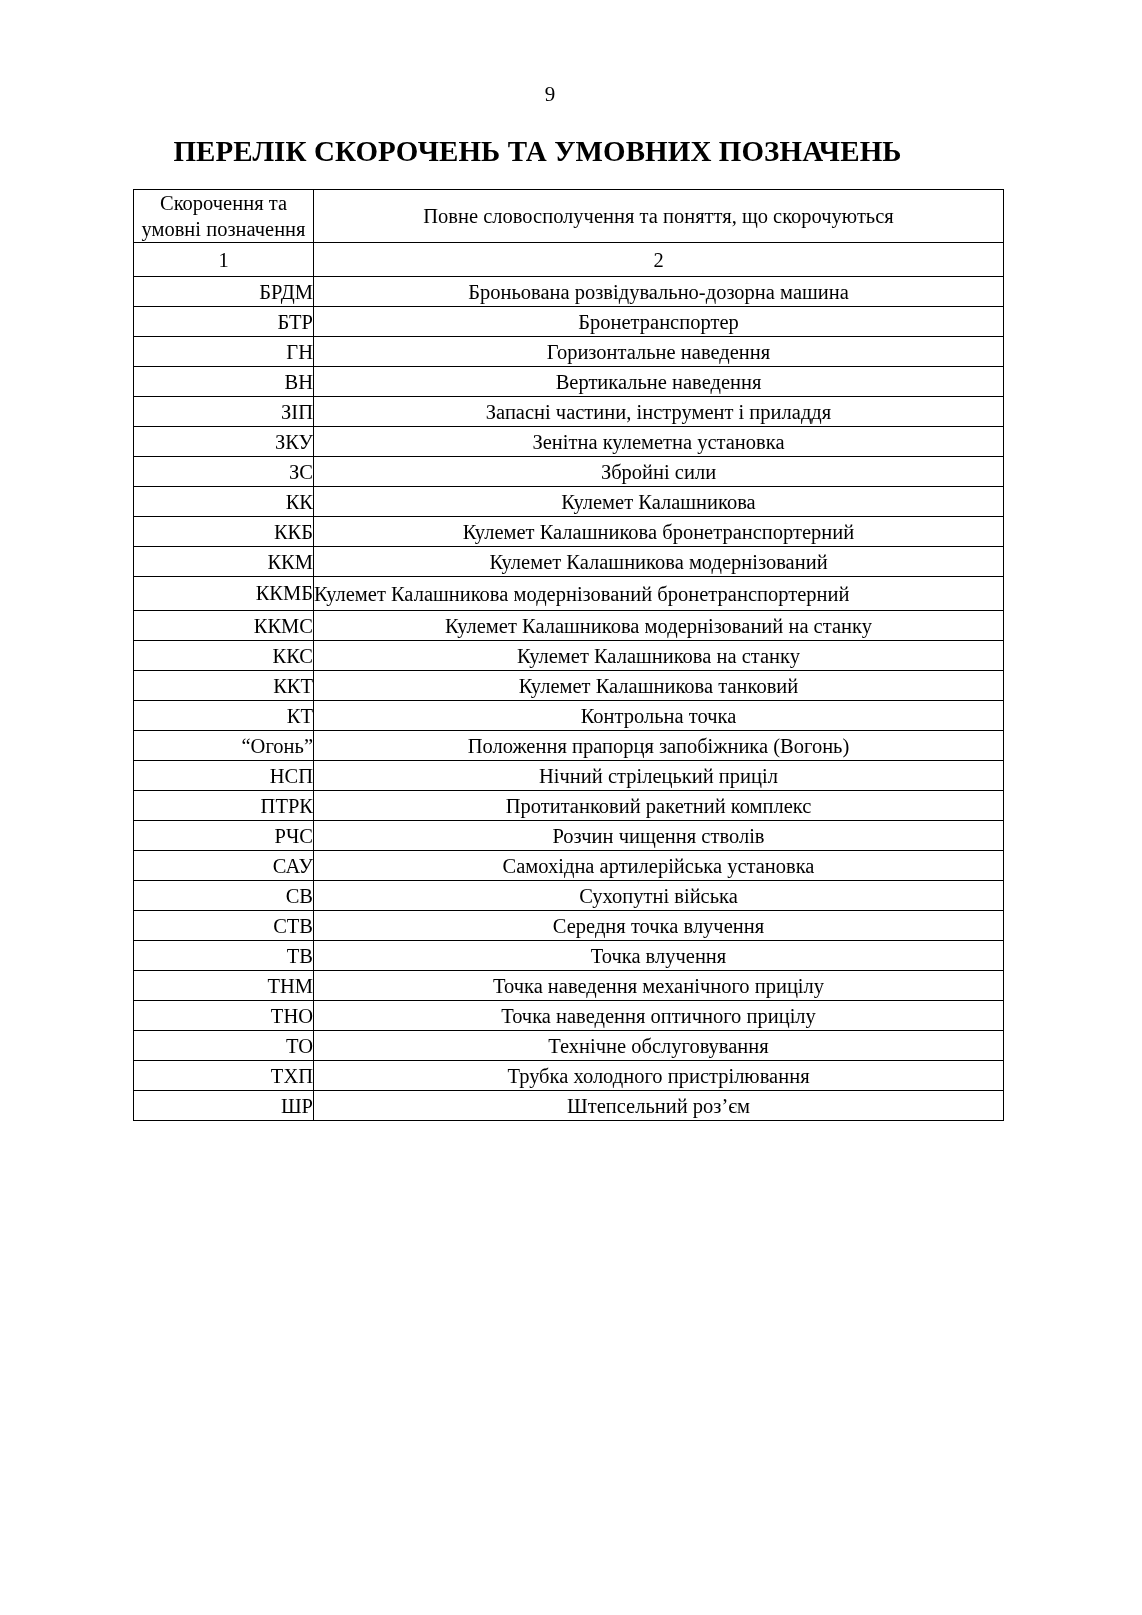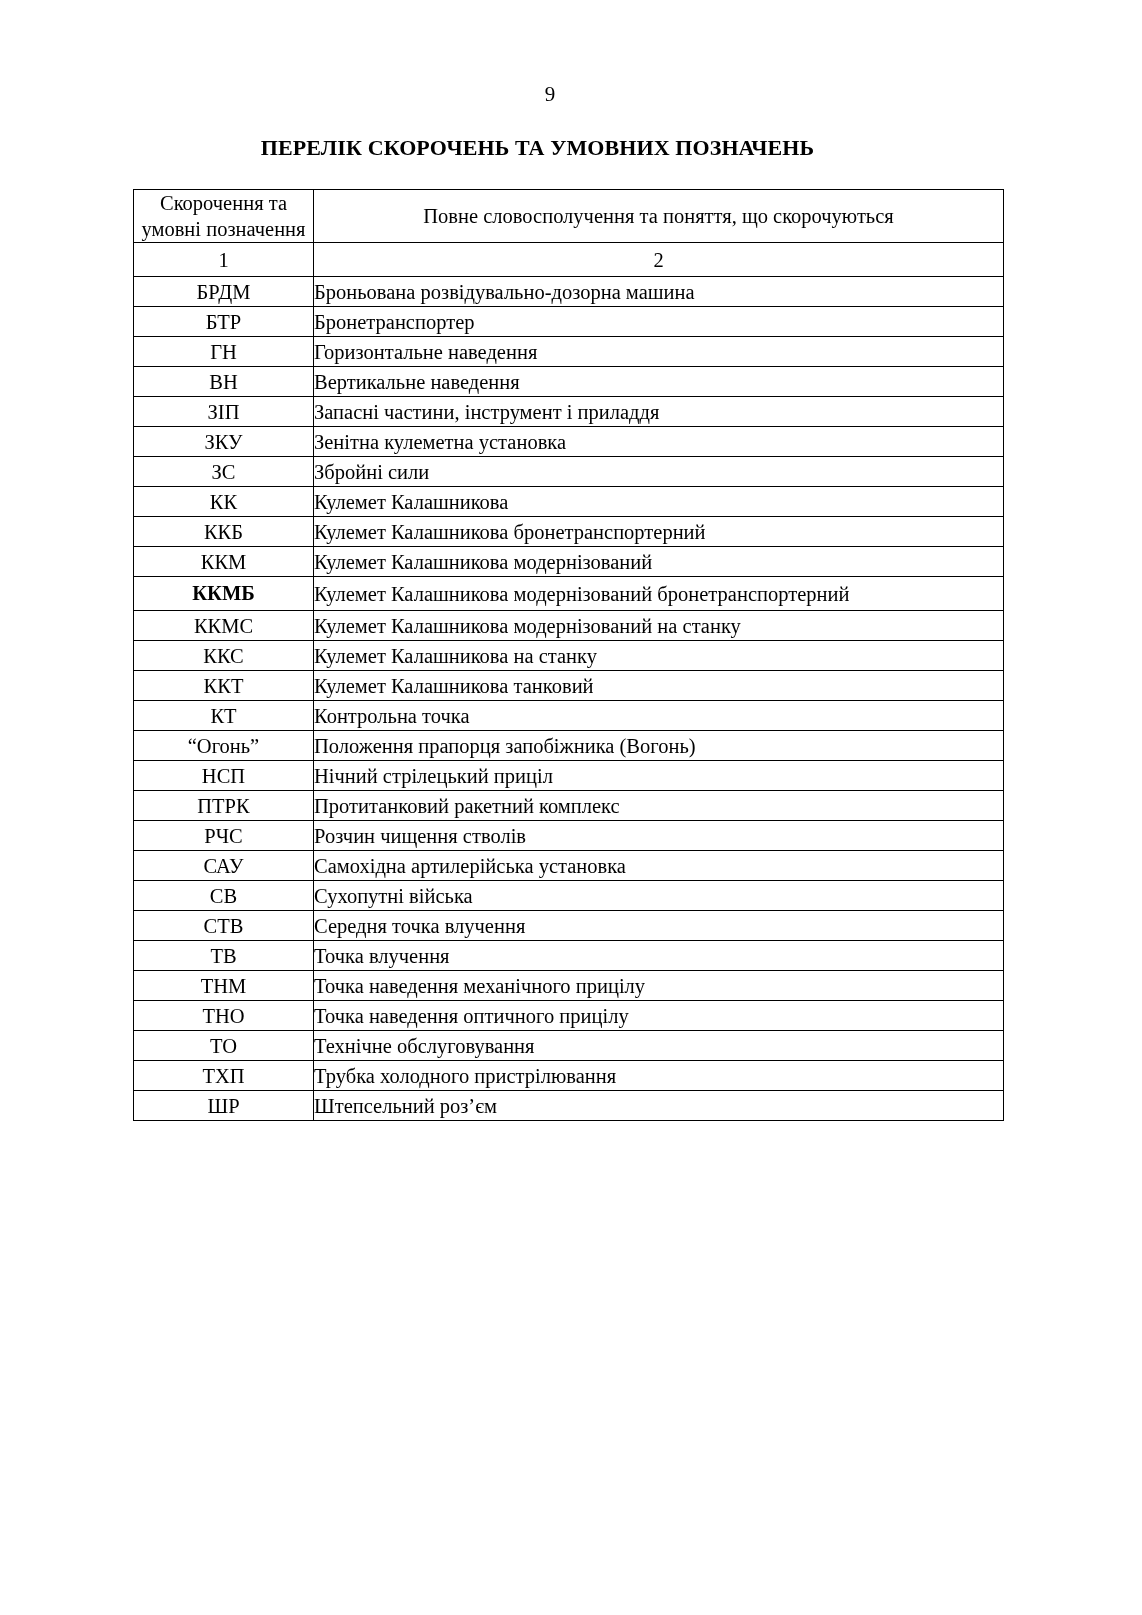--- a/index.html
+++ b/index.html
@@ -35,21 +35,21 @@
     letter-spacing: 0.2px;
   }
 
   
   .doc-title {
     position: absolute;
     top: 136px;
     left: 0;
     width: 1075px;
     text-align: center;
-    font-size: 22px;
+    font-size: 29px;
     font-weight: bold;
     letter-spacing: 0.1px;
     line-height: 1.1;
     white-space: nowrap;
   }
 
   
   .abbrev-table {
     position: absolute;
     top: 189px;
@@ -85,39 +85,39 @@
 
   
   .num-cell {
     text-align: center;
     height: 33px;
     padding: 2px 0 4px 0;
   }
 
   
   .cell-abbrev {
-    text-align: center;
+    text-align: right;
     padding: 3px 6px 5px 10px;
     height: 29px;
   }
   .cell-full {
-    text-align: left;
+    text-align: center;
     padding: 3px 10px 5px 12px;
     height: 29px;
   }
   .cell-full.justify {
     text-align: justify;
     text-align-last: left;
     padding-right: 20px;
     line-height: 1.3;
   }
   .cell-full.justify > span {
     display: block;
   }
-  .cell-abbrev.tall { vertical-align: top; padding-top: 4px; font-weight: bold; }
+  .cell-abbrev.tall { vertical-align: top; padding-top: 4px; }
 </style>
 </head>
 <body>
 
 <div class="page">
 
   <div class="page-number">9</div>
 
   <div class="doc-title">ПЕРЕЛІК СКОРОЧЕНЬ ТА УМОВНИХ ПОЗНАЧЕНЬ</div>
 

